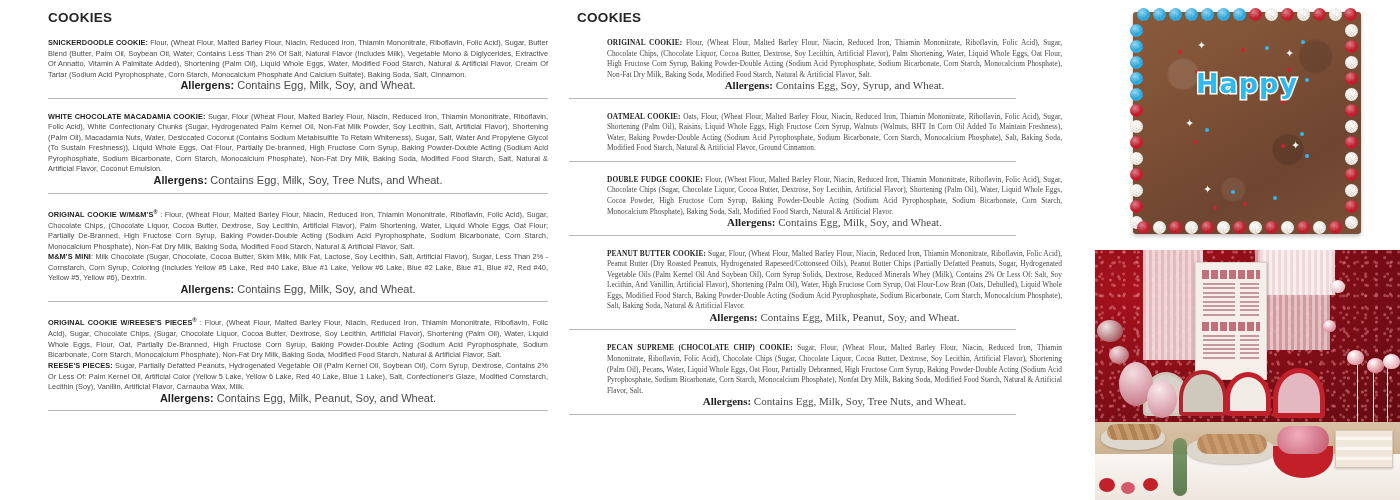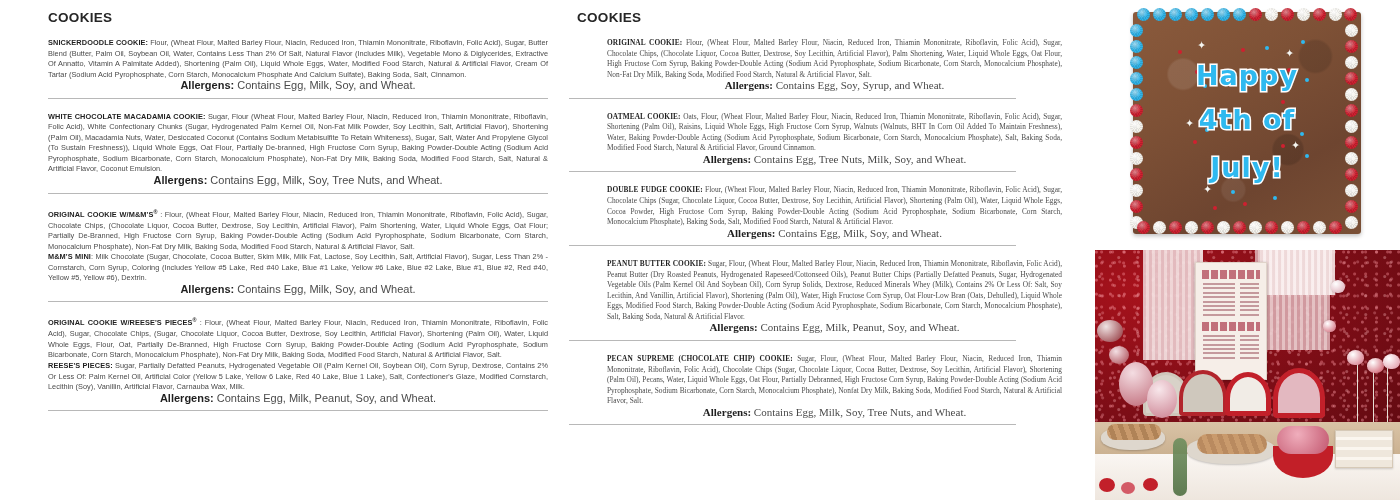--- a/index.html
+++ b/index.html
@@ -98,21 +98,21 @@
   .cake-text {
     position:absolute; left:0; right:0;
     text-align:center;
     font-family:"DejaVu Sans", sans-serif;
     font-weight:bold;
     color:#2fb9ef;
     -webkit-text-stroke: 3px #ffffff;
     paint-order: stroke fill;
     letter-spacing:1px;
   }
-  .ct1 { top:48px;  font-size:27px; }
+  .ct1 { top:56px;  font-size:27px; }
   .ct2 { top:92px;  font-size:27px; }
   .ct3 { top:140px; font-size:27px; }
   .star { position:absolute; color:#f6f4ee; font-size:11px; line-height:11px; text-shadow:0 0 1px rgba(0,0,0,.3); }
   .dot  { position:absolute; width:4px; height:4px; border-radius:50%; }
 
   
   #photo-valentine { left:1095px; top:250px; width:305px; height:250px; background:#efe9e6; }
   .v-wall {
     position:absolute; left:0; top:0; width:305px; height:196px;
     background:
@@ -204,21 +204,20 @@
     <div class="col-heading">COOKIES</div>
 
     <div class="entry">
       <p class="para"><span class="nm">ORIGINAL COOKIE:</span><span> Flour, (Wheat Flour, Malted Barley Flour, Niacin, Reduced Iron, Thiamin Mononitrate, Riboflavin, Folic Acid), Sugar, Chocolate Chips, (Chocolate Liquor, Cocoa Butter, Dextrose, Soy Lecithin, Artificial Flavor), Palm Shortening, Water, Liquid Whole Eggs, Oat Flour, High Fructose Corn Syrup, Baking Powder-Double Acting (Sodium Acid Pyrophosphate, Sodium Bicarbonate, Corn Starch, Monocalcium Phosphate), Non-Fat Dry Milk, Baking Soda, Modified Food Starch, Natural &amp; Artificial Flavor, Salt.</span></p>
       <p class="allerg"><span class="lbl">Allergens:</span><span> Contains Egg, Soy, Syrup, and Wheat.</span></p>
     </div>
     <div class="sep"></div>
 
     <div class="entry">
       <p class="para"><span class="nm">OATMEAL COOKIE:</span><span> Oats, Flour, (Wheat Flour, Malted Barley Flour, Niacin, Reduced Iron, Thiamin Mononitrate, Riboflavin, Folic Acid), Sugar, Shortening (Palm Oil), Raisins, Liquid Whole Eggs, High Fructose Corn Syrup, Walnuts (Walnuts, BHT In Corn Oil Added To Maintain Freshness), Water, Baking Powder-Double Acting (Sodium Acid Pyrophosphate, Sodium Bicarbonate, Corn Starch, Monocalcium Phosphate), Salt, Baking Soda, Modified Food Starch, Natural &amp; Artificial Flavor, Ground Cinnamon.</span></p>
-      <p class="allerg"><span class="lbl">Allergens:</span><span> Contains Egg, Tree Nuts, Milk, Soy, and Wheat.</span></p>
     </div>
     <div class="sep"></div>
 
     <div class="entry">
       <p class="para"><span class="nm">DOUBLE FUDGE COOKIE:</span><span> Flour, (Wheat Flour, Malted Barley Flour, Niacin, Reduced Iron, Thiamin Mononitrate, Riboflavin, Folic Acid), Sugar, Chocolate Chips (Sugar, Chocolate Liquor, Cocoa Butter, Dextrose, Soy Lecithin, Artificial Flavor), Shortening (Palm Oil), Water, Liquid Whole Eggs, Cocoa Powder, High Fructose Corn Syrup, Baking Powder-Double Acting (Sodium Acid Pyrophosphate, Sodium Bicarbonate, Corn Starch, Monocalcium Phosphate), Baking Soda, Salt, Modified Food Starch, Natural &amp; Artificial Flavor.</span></p>
       <p class="allerg"><span class="lbl">Allergens:</span><span> Contains Egg, Milk, Soy, and Wheat.</span></p>
     </div>
     <div class="sep"></div>
 
     <div class="entry">
@@ -314,22 +313,20 @@
       <div class="dot" style="left:140px; top:184px; background:#2fb9ef;"></div>
       <div class="dot" style="left:80px;  top:194px; background:#cf2030;"></div>
 
       <div class="star" style="left:64px;  top:28px;">✦</div>
       <div class="star" style="left:152px; top:36px;">✦</div>
       <div class="star" style="left:52px;  top:106px;">✦</div>
       <div class="star" style="left:158px; top:128px;">✦</div>
       <div class="star" style="left:70px;  top:172px;">✦</div>
 
       <div class="cake-text ct1">Happy</div>
-      <div class="cake-text ct2">4th of</div>
-      <div class="cake-text ct3">July!</div>
     </div>
   </div>
 
   <div class="photo" id="photo-valentine">
     <div class="v-wall">
       <div class="v-glitter"></div>
     </div>
 
     <div class="v-fringe f1"></div>
     <div class="v-fringe f2"></div>

